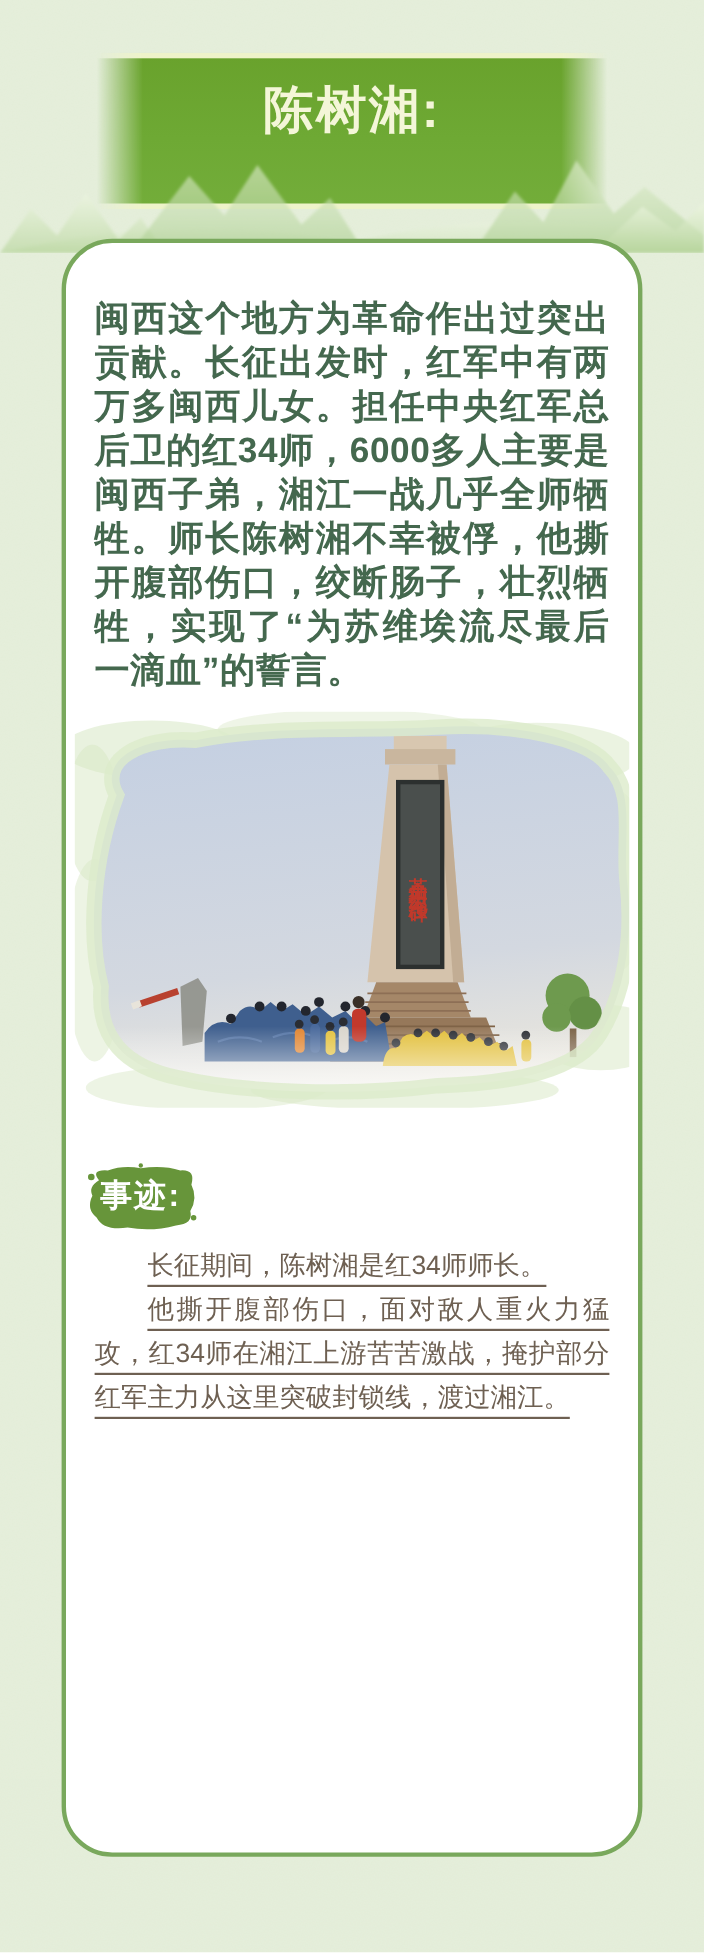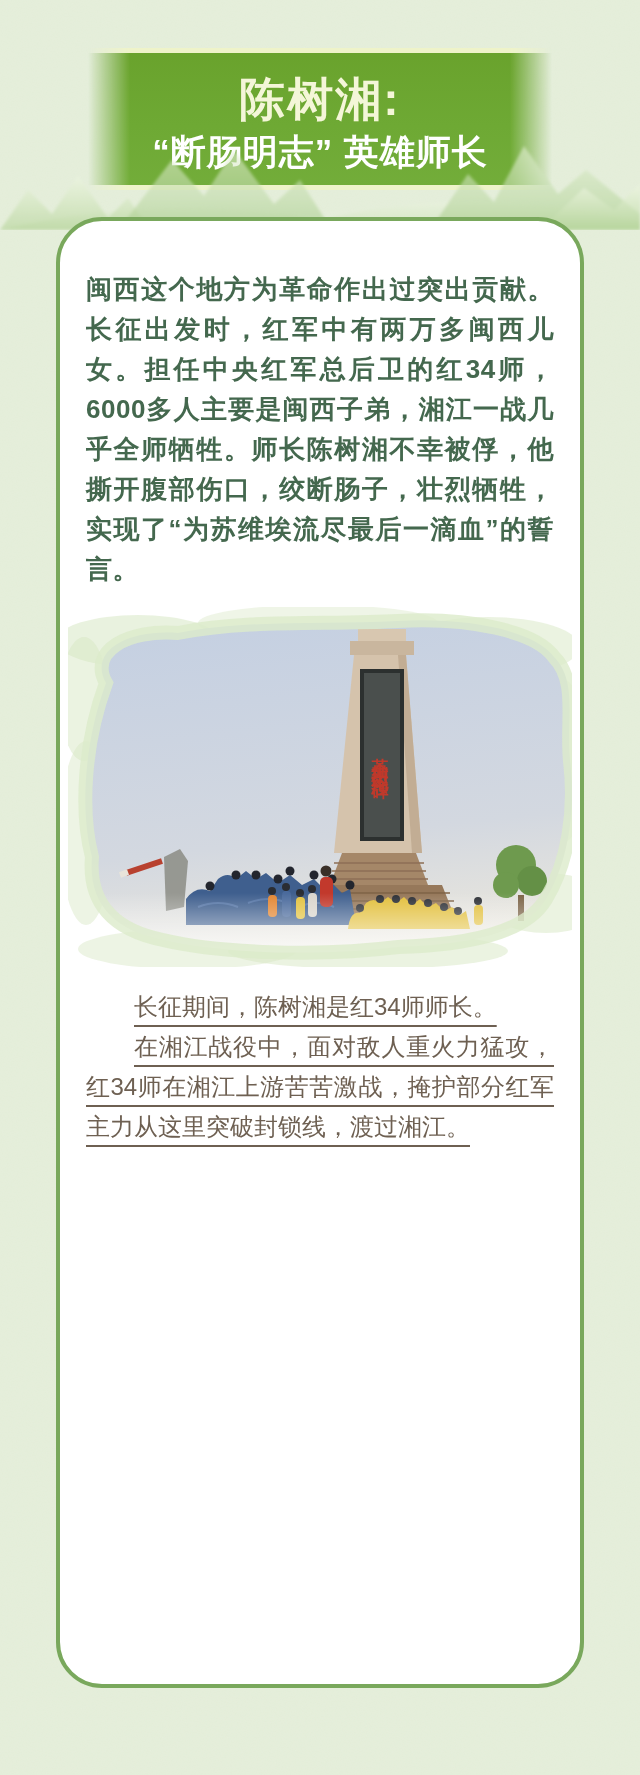--- a/index.html
+++ b/index.html
@@ -32,21 +32,21 @@
   .mountains{position:absolute;left:0;top:118px;width:640px;height:112px;z-index:3;pointer-events:none;}
 
   
   .card{
     position:absolute;left:56px;top:217px;width:528px;height:1471px;
     background:#ffffff;border:4px solid #79a85c;border-radius:46px;
     box-sizing:border-box;padding:48px 26px 0 26px;z-index:4;
   }
 
   .quote{
-    font-size:26px;line-height:40px;font-weight:bold;color:#44684e;
+    font-size:32px;line-height:40px;font-weight:bold;color:#44684e;
     text-align:justify;letter-spacing:.5px;
   }
   .attribution{
     margin-top:16px;font-size:19px;line-height:27px;color:#8d8d8d;
     text-align:left;
   }
 
   
   .photo{
     position:relative;margin:18px 0 0 -18px;width:504px;height:360px;
@@ -59,21 +59,21 @@
     display:flex;align-items:center;justify-content:center;
   }
 
   
   .deeds-badge{position:relative;margin:50px 0 0 -10px;width:104px;height:64px;}
   .deeds-badge svg{position:absolute;inset:0;width:100%;height:100%;}
   .deeds-badge .label{
     position:absolute;inset:0;display:flex;align-items:center;justify-content:center;
     color:#ffffff;font-size:29px;font-weight:bold;letter-spacing:2px;padding-bottom:4px;
   }
-  .story{margin-top:20px;}
+  .story{margin-top:10px;}
   .story p{
     margin:0;font-size:24px;line-height:40px;color:#6e6052;
     text-align:justify;text-indent:2em;
     text-decoration:underline;
     text-decoration-color:#6e6052;
     text-decoration-thickness:1.5px;
     text-underline-offset:10px;
   }
 </style>
 </head>
@@ -85,21 +85,20 @@
     <filter id="grain">
       <feTurbulence type="fractalNoise" baseFrequency="0.8" numOctaves="2" seed="7" stitchTiles="stitch"></feTurbulence>
       <feColorMatrix type="matrix" values="0 0 0 0 1  0 0 0 0 1  0 0 0 0 1  0.22 0 0 0 0"></feColorMatrix>
     </filter>
     <rect width="100%" height="100%" filter="url(#grain)"></rect>
   </svg>
 
   <div class="banner">
     <div class="banner-line top"></div>
     <div class="banner-title">陈树湘:</div>
-    <div class="banner-subtitle">“断肠明志” 英雄师长</div>
     <div class="banner-line bottom"></div>
   </div>
 
   <svg class="mountains" viewBox="0 0 640 112" xmlns="http://www.w3.org/2000/svg">
     <defs>
       <linearGradient id="mg1" x1="0" y1="0" x2="0" y2="1">
         <stop offset="0" stop-color="#eef6e2"></stop>
           <stop offset="1" stop-color="#b7d59c"></stop>
       </linearGradient>
       <linearGradient id="mg2" x1="0" y1="0" x2="0" y2="1">
@@ -228,20 +227,29 @@
           </g>
 
           <rect x="0" y="286" width="504" height="74" fill="url(#fadeWhite)"></rect>
         </g>
 
         <path d="M38,76 C20,44 60,22 110,26 C180,12 260,18 330,14 C400,10 468,24 486,50 C510,74 498,114 502,154 C508,204 500,256 478,292 C458,326 400,338 330,340 C250,350 150,346 95,333 C45,323 20,296 24,250 C12,204 16,136 38,76 Z" fill="none" stroke="#dcebca" stroke-width="14" opacity="0.8"></path>
       </svg>
       <div class="inscription">革命烈士纪念碑</div>
     </div>
 
+    <div class="deeds-badge">
+      <svg viewBox="0 0 104 64" xmlns="http://www.w3.org/2000/svg">
+        <path d="M14,16 Q6,6 22,7 Q36,2 52,5 Q72,2 88,7 Q102,6 98,20 Q104,32 97,44 Q100,56 84,57 Q62,63 40,59 Q18,62 12,50 Q2,42 8,30 Q4,22 14,16 Z" fill="#67953a"></path>
+        <circle cx="7" cy="13" r="3" fill="#67953a"></circle>
+        <circle cx="100" cy="50" r="2.5" fill="#67953a"></circle>
+        <circle cx="52" cy="2.5" r="2" fill="#67953a"></circle>
+      </svg>
+      <div class="label">事迹:</div>
+    </div>
 
     <div class="story">
       <p>长征期间，陈树湘是红34师师长。</p>
-      <p>在湘江战役中，面对敌人重火力猛攻，红34师在湘江上游苦苦激战，掩护部分红军主力从这里突破封锁线，渡过湘江。</p>
+      <p>他撕开腹部伤口，面对敌人重火力猛攻，红34师在湘江上游苦苦激战，掩护部分红军主力从这里突破封锁线，渡过湘江。</p>
     </div>
 
   </div>
 </div>
 
 </body></html>

